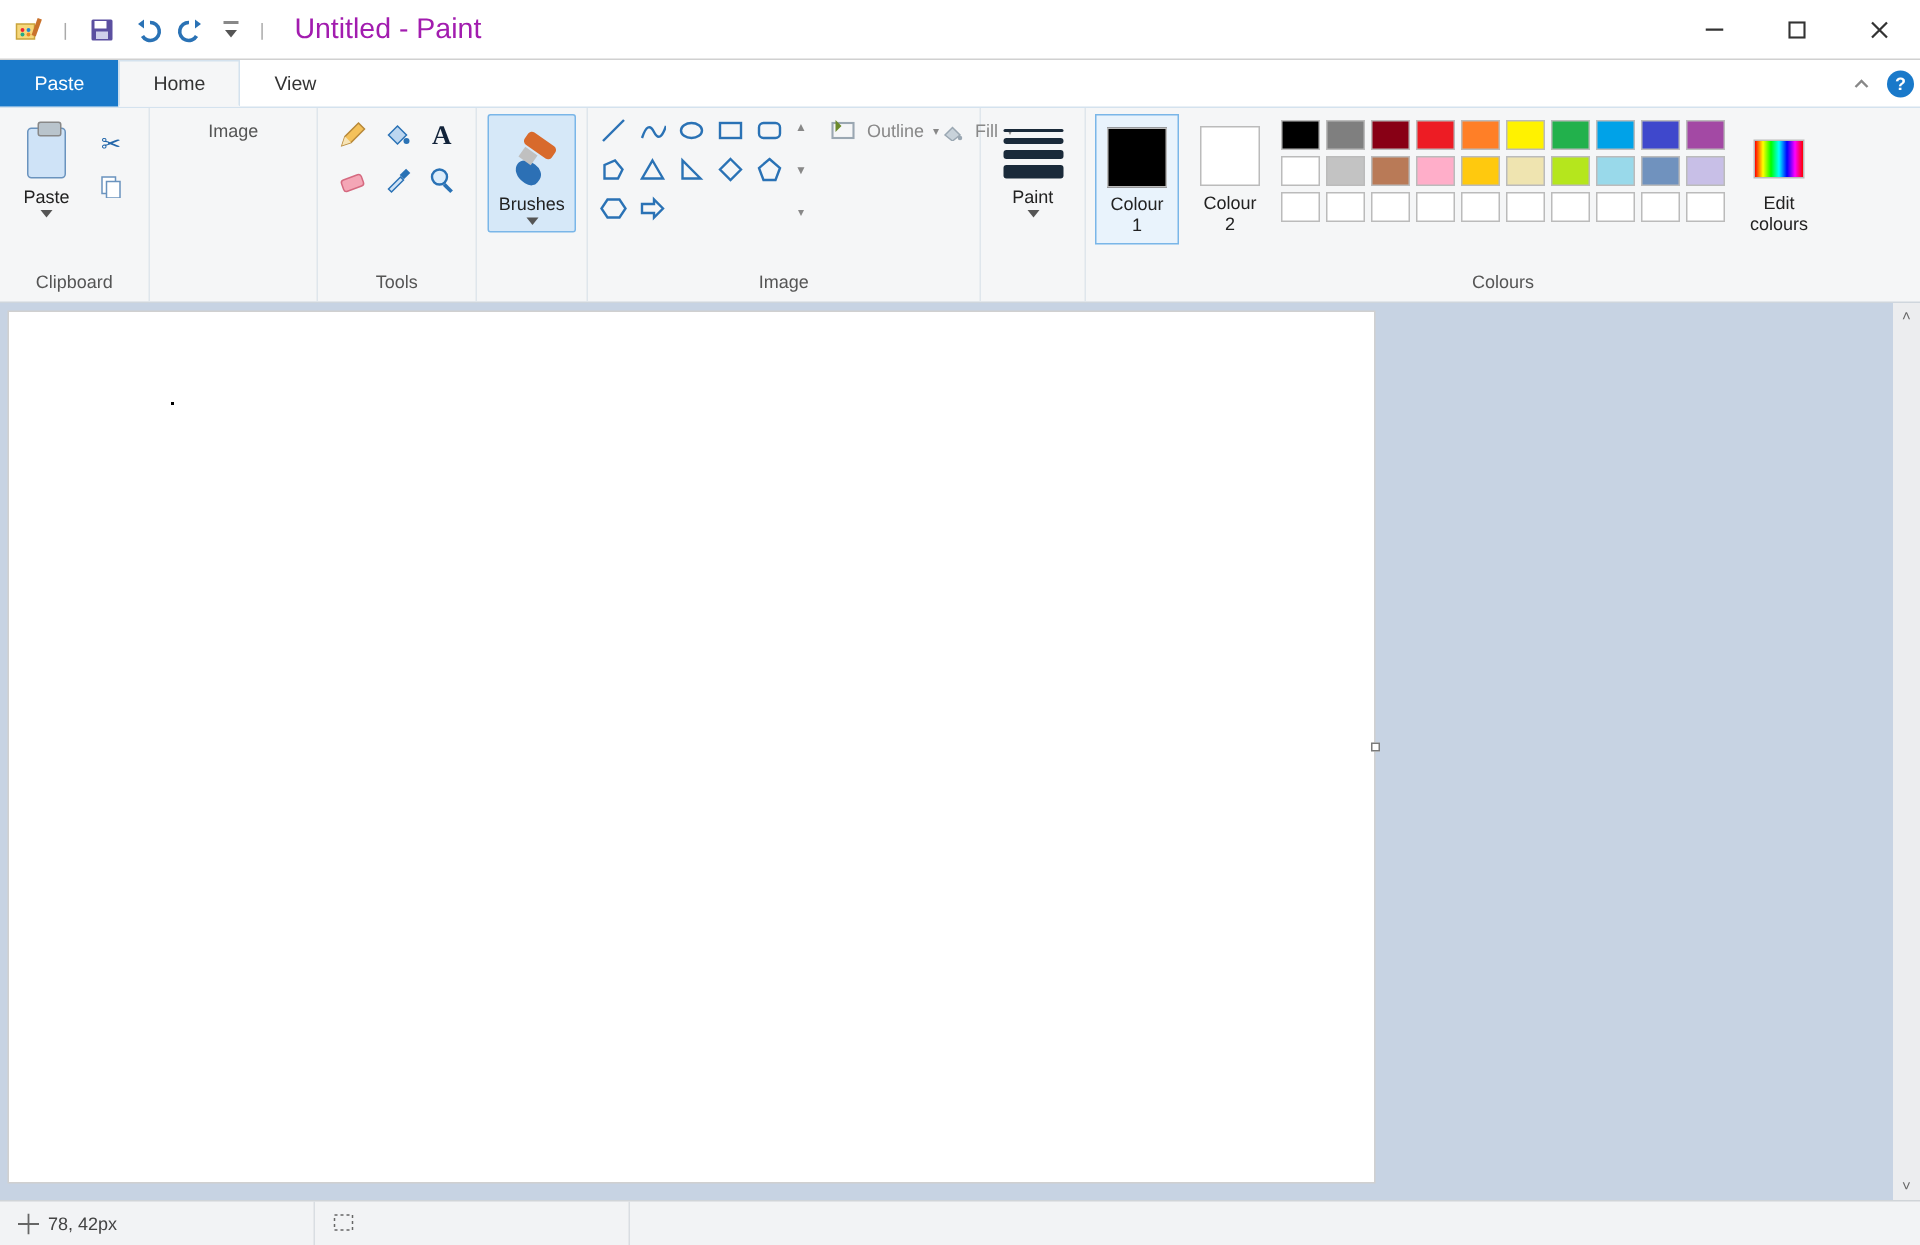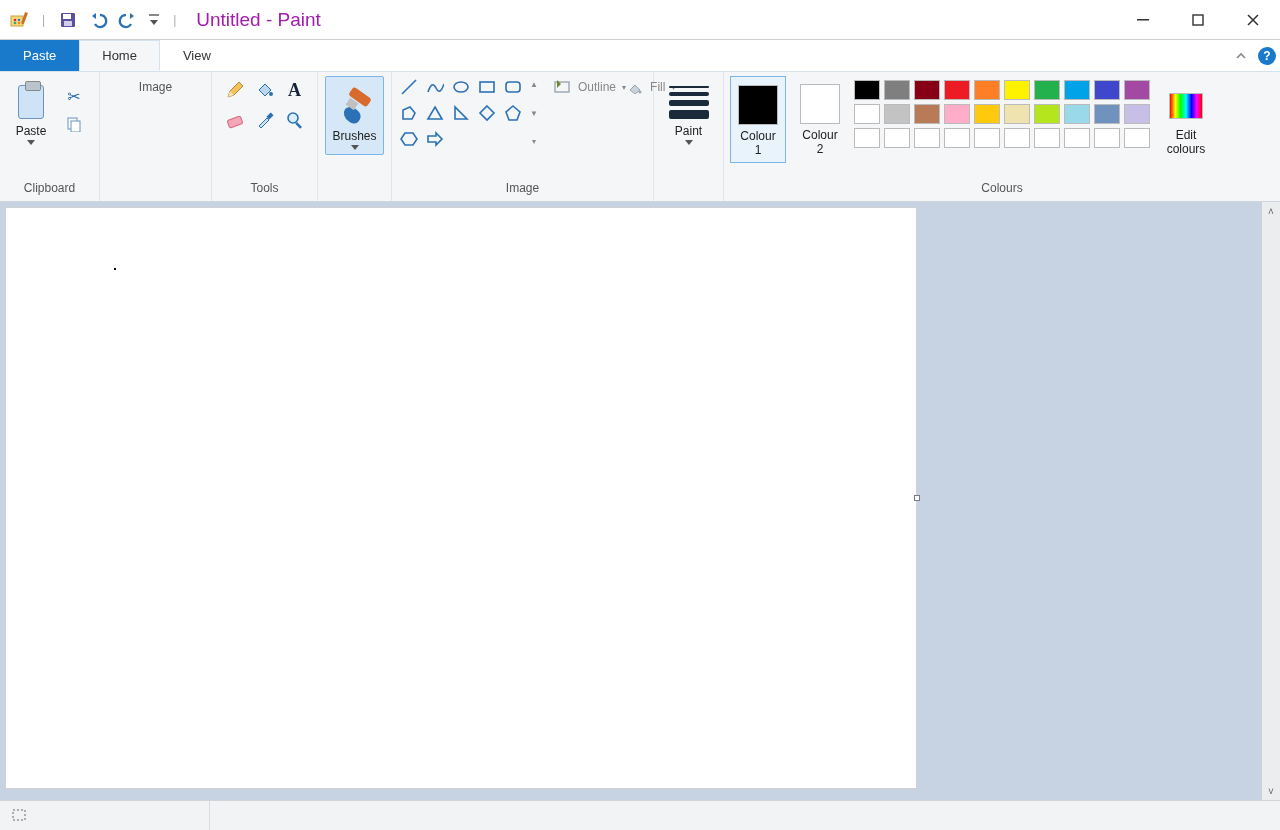--- a/index.html
+++ b/index.html
@@ -533,18 +533,24 @@
   </div>
   <div class="vscroll">
     <div class="arr">˄</div>
     <div class="track"></div>
     <div class="arr">˅</div>
   </div>
 </div>
 
 <div class="statusbar">
   <div class="cell wide">
+    <svg width="14" height="14">
+        <path d="M7 0v14M0 7h14" stroke="#666" stroke-width="1.2"></path>
+      </svg>
+    <span>78, 42px</span>
+  </div>
+  <div class="cell wide">
     <svg width="16" height="14">
         <rect x="1" y="1" width="12" height="10" fill="none" stroke="#666" stroke-dasharray="2 2"></rect>
       </svg>
   </div>
   <div class="spacer"></div>
 </div>
 
 </body></html>

